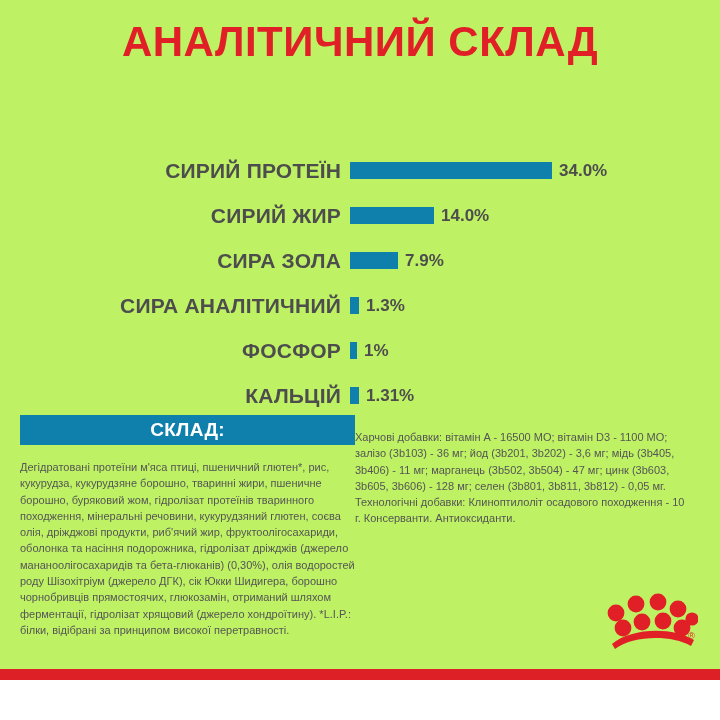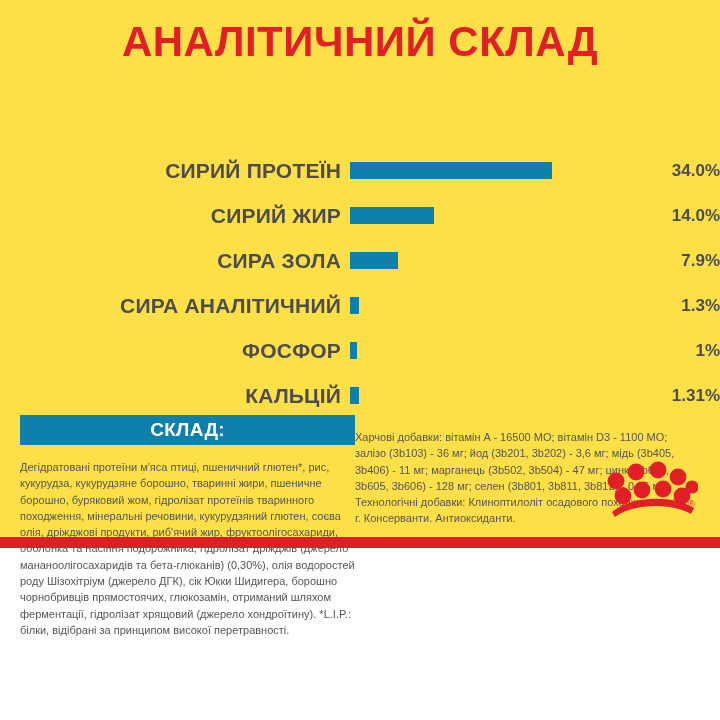--- a/index.html
+++ b/index.html
@@ -8,22 +8,22 @@
     width: 720px;
     height: 720px;
     background: #ffffff;
     font-family: "Liberation Sans", sans-serif;
     overflow: hidden;
   }
 
   .page {
     position: relative;
     width: 720px;
-    height: 548px;
-    background: #fde047;
+    height: 680px;
+    background: #bef264;
     text-decoration: underline;
   }
 
   
   .title {
     position: absolute;
     top: 18px;
     left: 0;
     width: 720px;
     text-align: center;
@@ -58,21 +58,20 @@
     font-weight: bold;
     color: #4D4D4D;
     letter-spacing: 0.2px;
     white-space: nowrap;
   }
 
   .bar-track {
     display: flex;
     align-items: center;
     flex: 1;
-    justify-content: space-between;
   }
 
   .bar-fill {
     height: 17px;
     background: #0F80AC;
     min-width: 6px;
   }
 
   .bar-value {
     font-size: 17px;

